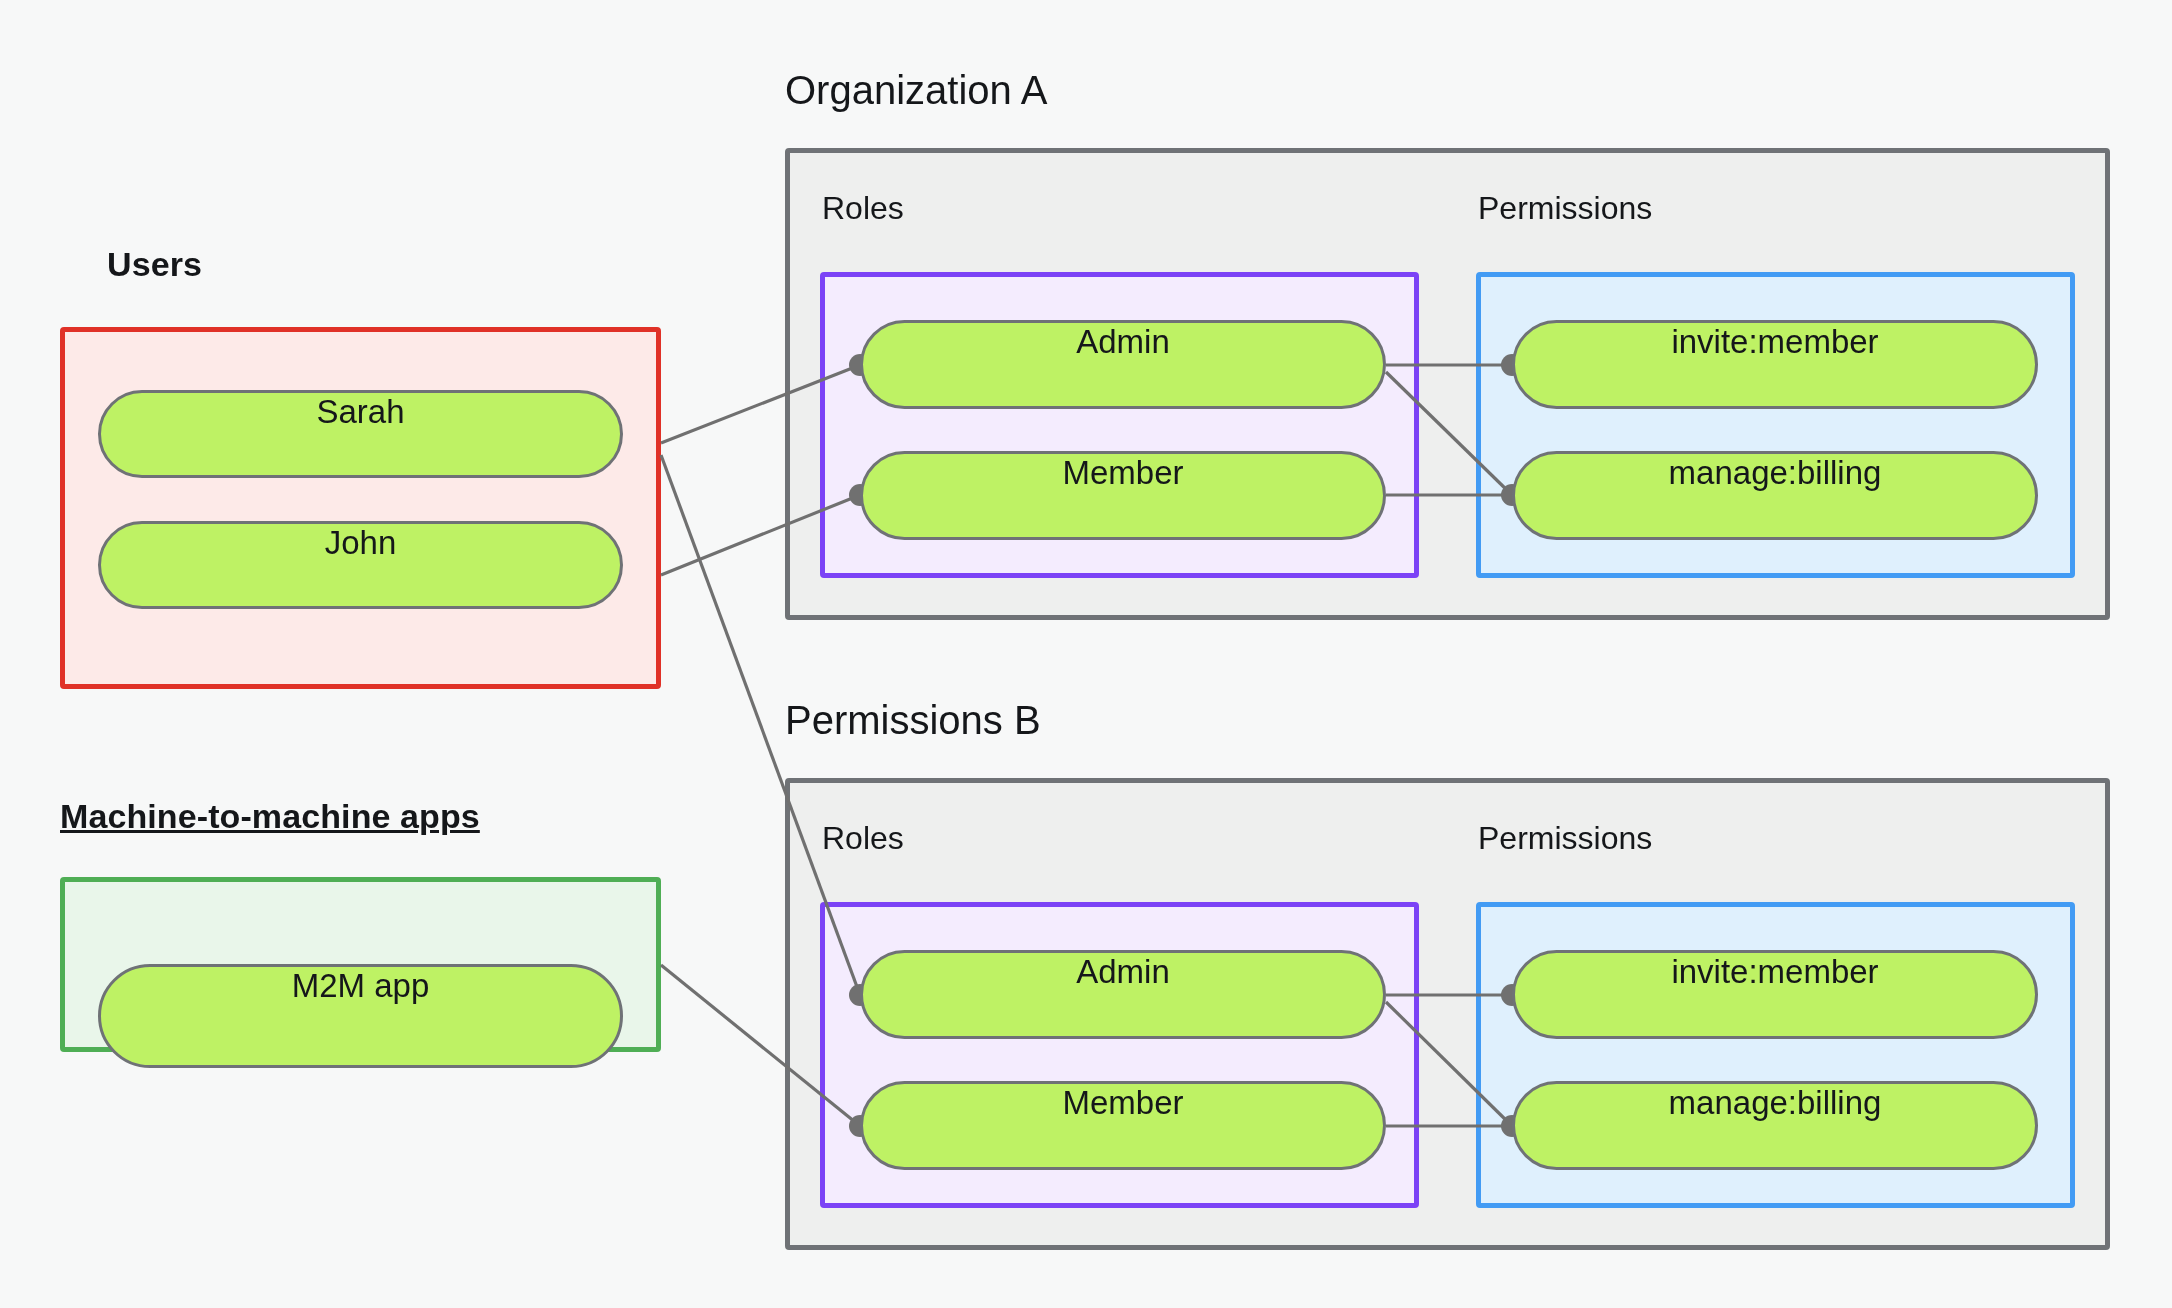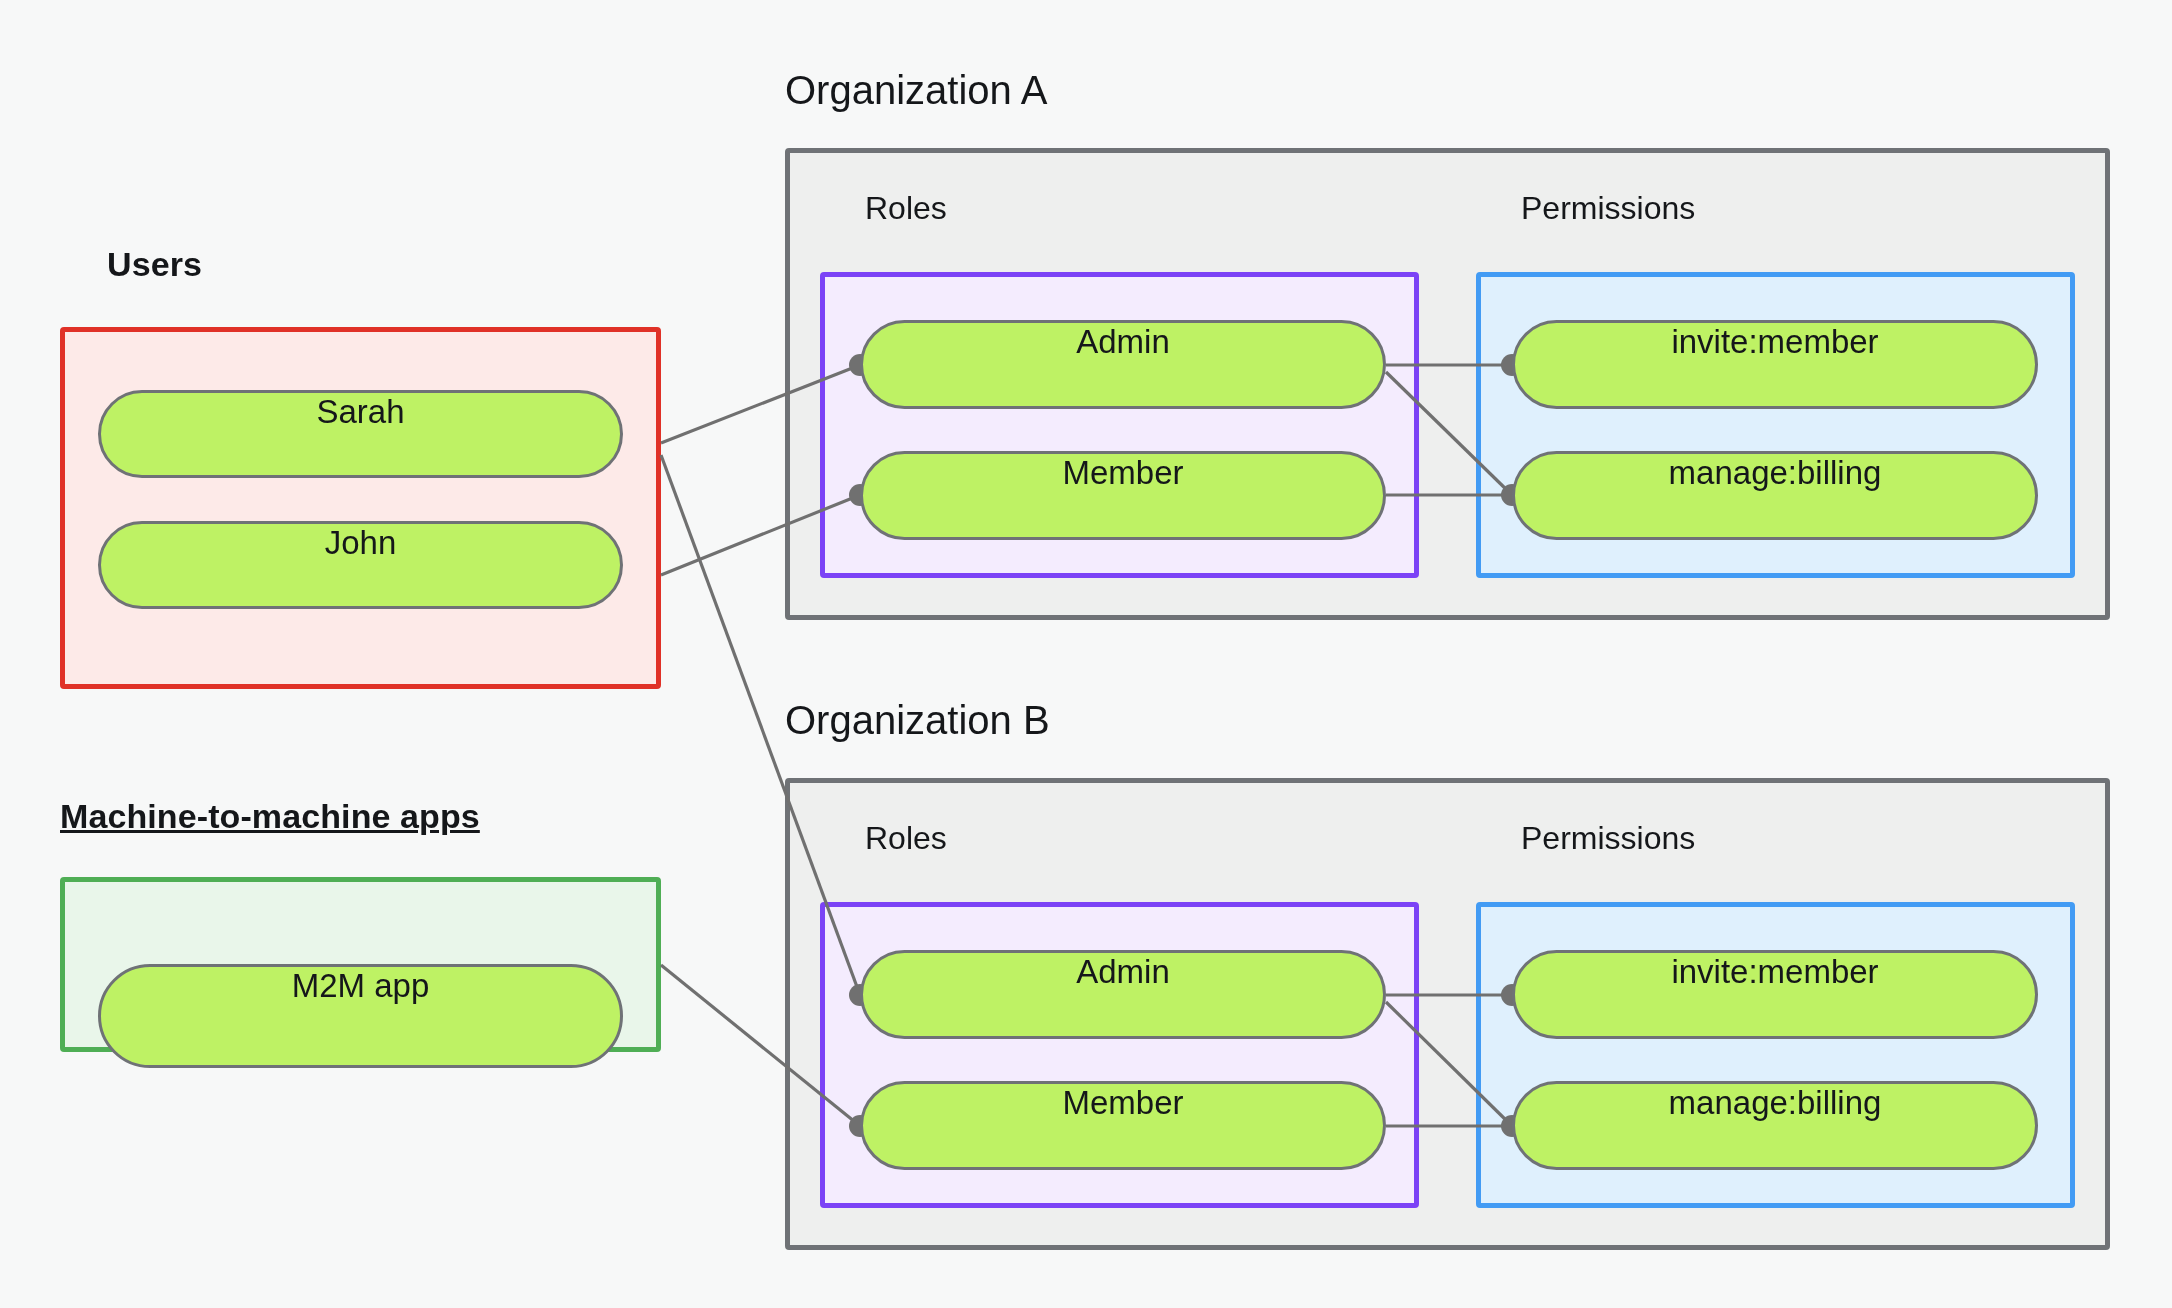--- a/index.html
+++ b/index.html
@@ -41,21 +41,20 @@
     white-space:nowrap;
     z-index: 2;
   }
   .sub-label {
     position:absolute;
     font-size:32px;
     font-weight:400;
     color:#15171a;
     white-space:nowrap;
     z-index: 12;
-    margin-left: 43px;
   }
 
   
   .box { position:absolute; border-radius:4px; z-index: 1; }
   .box-users       { border:5px solid #e03127; background:#fdeae8; }
   .box-m2m         { border:5px solid #4fae55; background:#e9f6ea; }
   .box-org         { border:5px solid #6f7276; background:#eeefee; }
   .box-roles       { border:5px solid #7b42f6; background:#f4ecfe; z-index: 3; }
   .box-perms       { border:5px solid #429bf4; background:#dff0fd; z-index: 3; }
 
@@ -152,21 +151,21 @@
   <div class="box box-perms" style="left:1476px; top:272px; width:599px; height:306px;"></div>
 
   <div class="pill" style="left:1512px; top:320px; width:526px; height:89px;">
     <span>invite:member</span>
   </div>
 
   <div class="pill" style="left:1512px; top:451px; width:526px; height:89px;">
     <span>manage:billing</span>
   </div>
 
-  <div class="org-label" style="left:785px; top:698px;">Organization B</div>
+  <div class="org-label" style="left:785px; top:698px;">Permissions B</div>
 
   <div class="box box-org" style="left:785px; top:778px; width:1325px; height:472px;"></div>
 
   <div class="sub-label" style="left:822px; top:820px;">Roles</div>
 
   <div class="box box-roles" style="left:820px; top:902px; width:599px; height:306px;"></div>
 
   <div class="pill" style="left:860px; top:950px; width:526px; height:89px;">
     <span>Admin</span>
   </div>

